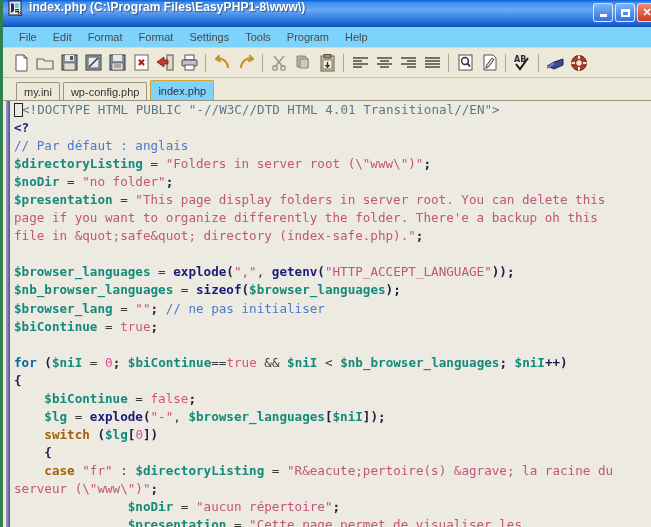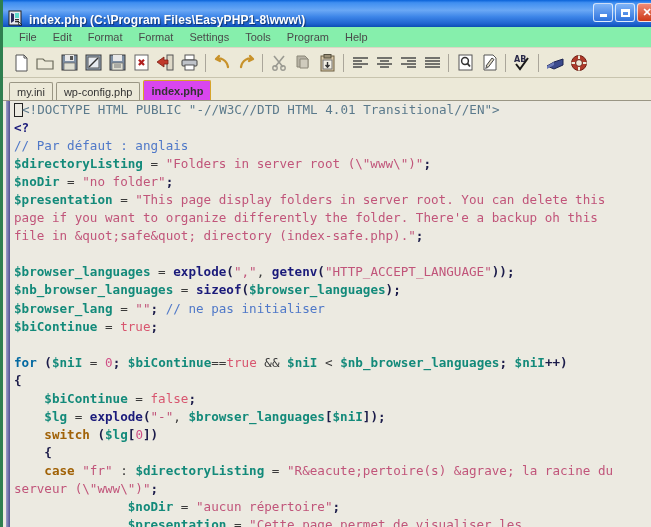--- a/index.html
+++ b/index.html
@@ -23,21 +23,21 @@
     border-left: 3px solid #2f7f4f;
     overflow: hidden;
   }
 
   
   #titlebar {
     position: relative;
     height: 27px;
     background: linear-gradient(180deg,#0a62d8 0%, #3f8ef0 10%, #6aa8f5 38%, #3d85e8 62%, #1f63cf 88%, #0c4db3 100%);
     display: flex;
-    align-items: flex-end;
+    align-items: flex-start;
     padding-left: 4px;
     overflow: hidden;
   }
   #titlebar .tb-icon {
     width: 17px; height: 17px;
     margin-right: 5px;
     flex: 0 0 auto;
     position: relative;
   }
   #titlebar .title-text {
@@ -64,21 +64,21 @@
   .win-btn.min { background: linear-gradient(180deg,#7fb4f7,#2f72dd); }
   .win-btn.max { background: linear-gradient(180deg,#7fb4f7,#2f72dd); }
   .win-btn.close { background: linear-gradient(180deg,#f08a74,#cd3a18); }
   .win-btn .g-min { width: 7px; height: 3px; background: #fff; margin-top: 6px; }
   .win-btn .g-max { width: 9px; height: 8px; border: 2px solid #fff; border-top-width: 3px; box-sizing: border-box;}
   .win-btn .g-close { color: #fff; font-size: 11px; font-weight: bold; line-height: 1; }
 
   
   #menubar {
     height: 20px;
-    background: #86efac;
+    background: #7dd3fc;
     display: flex;
     align-items: center;
     padding-left: 8px;
     border-bottom: 1px solid #dad6c4;
   }
   #menubar .menu-item {
     font-size: 11px;
     color: #4a4a4a;
     padding: 2px 8px;
     white-space: nowrap;
@@ -104,44 +104,44 @@
     margin: 0 4px;
     flex: 0 0 auto;
   }
 
   
   #tabstrip {
     height: 22px;
     background: #ece9d8;
     display: flex;
     align-items: flex-end;
-    padding-left: 6px;
+    padding-left: 13px;
     border-bottom: 1px solid #9a9684;
     position: relative;
   }
   .tab {
     height: 18px;
     line-height: 18px;
     padding: 0 7px;
     margin-right: 3px;
     font-size: 11px;
     color: #333;
     background: #ece9d8;
     border: 1px solid #9a9684;
     border-bottom: none;
     border-radius: 2px 2px 0 0;
     box-sizing: border-box;
     white-space: nowrap;
   }
   .tab.active {
-    background: #d946ef;
+    background: #7dd3fc;
     border-color: #d6a42a;
     height: 20px;
     line-height: 20px;
-    font-weight: bold;
+    font-weight: normal;
     position: relative;
     z-index: 2;
   }
 
   
   #editor-wrap {
     position: relative;
     height: 426px;
     background: #eceae1;
     display: flex;

